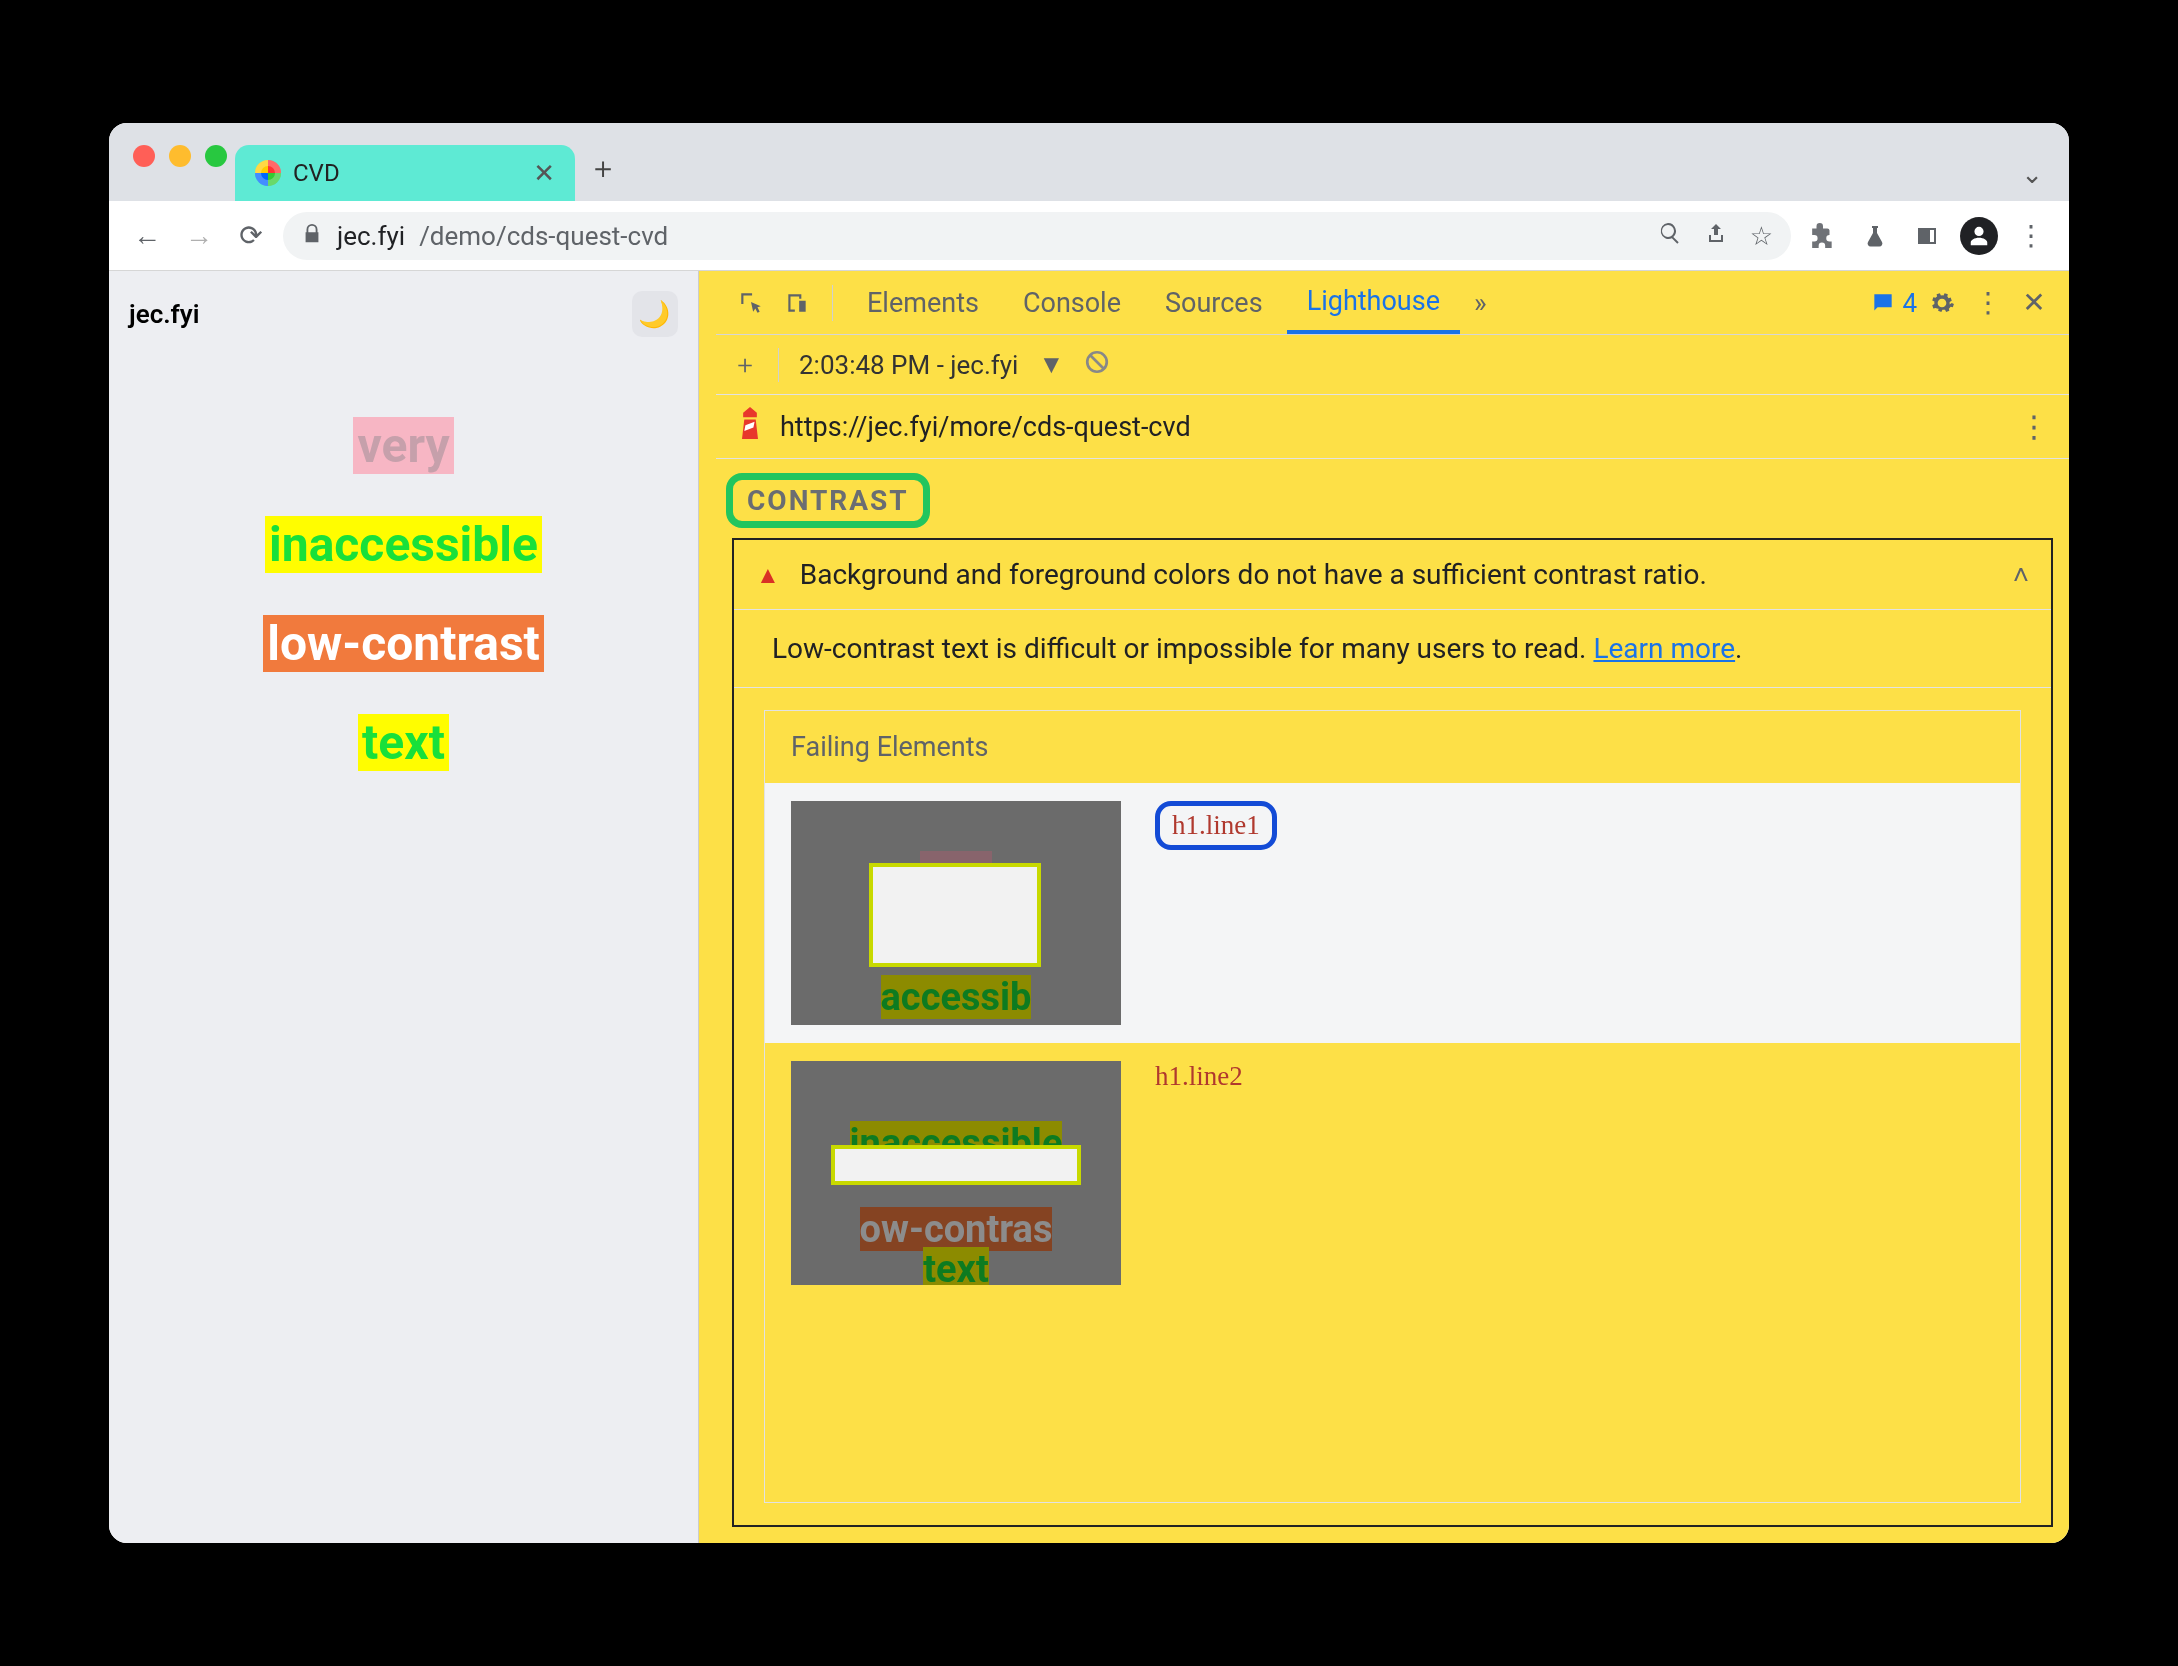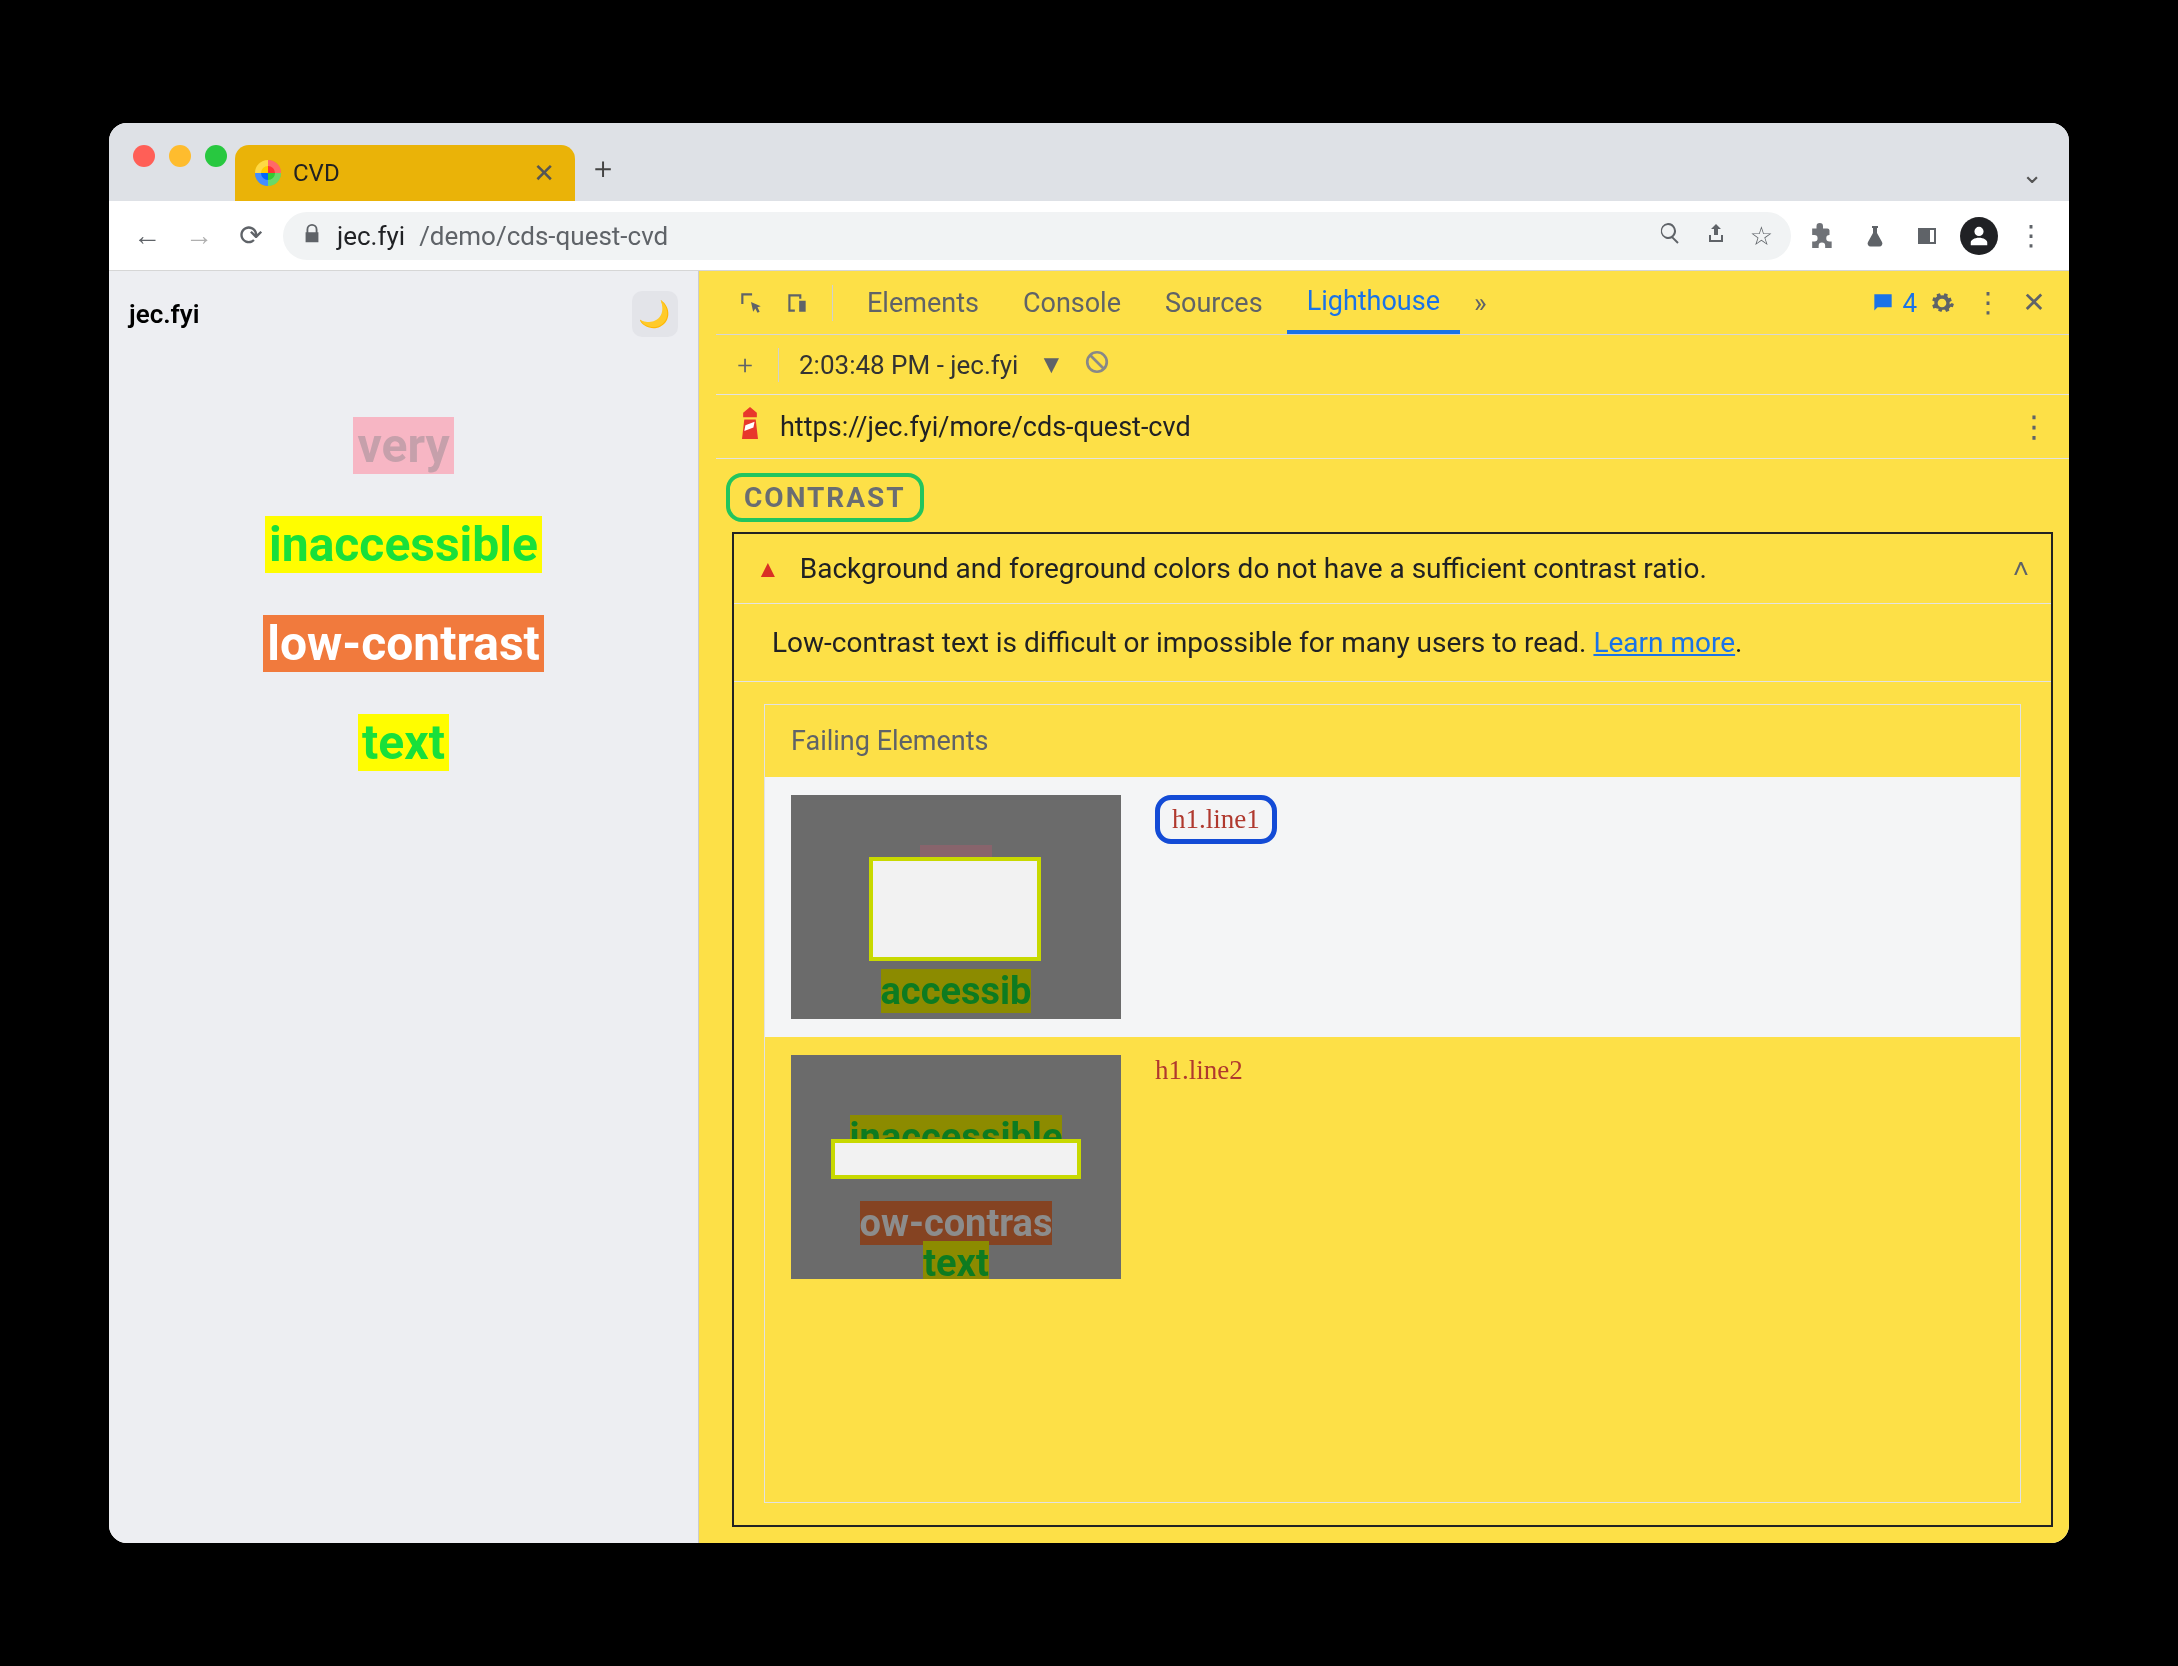--- a/index.html
+++ b/index.html
@@ -30,21 +30,21 @@
     align-items: flex-end;
     padding: 10px 16px 0 16px;
     height: 78px;
     position: relative;
   }
   .traffic { display: flex; gap: 14px; position: absolute; top: 22px; left: 24px; }
   .dot { width: 22px; height: 22px; border-radius: 50%; }
   .dot.red { background:#ff5f57;} .dot.yellow{background:#febc2e;} .dot.green{background:#28c840;}
   .tabstrip { display:flex; align-items:flex-end; margin-left: 110px; flex:1; }
   .tab {
-    background:#eab308; border-radius: 14px 14px 0 0; height: 56px;
+    background:#5eead4; border-radius: 14px 14px 0 0; height: 56px;
     display:flex; align-items:center; padding: 0 20px; gap:12px;
     min-width: 340px; position:relative;
   }
   .favicon { width:26px; height:26px; border-radius:50%; background: conic-gradient(#f33 0 90deg,#3c3 90deg 180deg,#06f 180deg 270deg,#fc0 270deg 360deg); box-shadow: inset 0 0 0 6px #fff4; }
   .tab-title { font-size: 24px; color:#222; flex:1;}
   .tab-x { color:#555; font-size: 26px; cursor:pointer;}
   .newtab { width:40px; text-align:center; color:#444; font-size:30px; margin-left:8px; padding-bottom:12px; cursor:pointer;}
   .tabtail { margin-left:auto; color:#555; font-size:26px; padding-bottom:12px; padding-right:10px;}
   .toolbar {
     background:#fff; border-bottom:1px solid #d6d6d6; height:70px;
@@ -91,21 +91,21 @@
   .dt-sub{height:60px;border-bottom:1px solid #e2e2e2;display:flex;align-items:center;padding:0 16px;gap:20px;color:#333;font-size:26px;}
   .dt-sub .plus{color:#5f6368;}
   .caret{color:#5f6368;}
   .prohibit{color:#888;}
   .divv{width:1px;height:34px;background:#d0d0d0;}
   .lh-url{height:64px;display:flex;align-items:center;padding:0 20px;gap:16px;border-bottom:1px solid #e2e2e2;}
   .lh-url .lhicon{color:#e8382b;font-size:30px;}
   .lh-url-text{font-size:27px;color:#202124;}
   .lh-kebab{margin-left:auto;color:#5f6368;font-size:30px;cursor:pointer;}
   .contrast-hdr{padding:14px 10px 10px 10px;}
-  .contrast-pill{display:inline-block;border:4px solid #22c55e;border-radius:16px;padding:4px 14px;color:#6a6d72;font-weight:700;letter-spacing:2px;font-size:28px;}
+  .contrast-pill{display:inline-block;border:7px solid #22c55e;border-radius:16px;padding:4px 14px;color:#6a6d72;font-weight:700;letter-spacing:2px;font-size:28px;}
   .audit-box{margin:0 16px 16px 16px;border:2px solid #222;display:flex;flex-direction:column;flex:1;overflow:hidden;}
   .audit-head{display:flex;align-items:center;padding:18px 22px;gap:20px;border-bottom:1px solid #e3e3e3;}
   .warn-tri{color:#d93025;font-size:24px;}
   .audit-title{font-size:28px;color:#202124;flex:1;}
   .chev{color:#5f6368;font-size:28px;}
   .audit-desc{padding:22px 38px;font-size:28px;color:#202124;border-bottom:1px solid #e3e3e3;}
   .audit-desc a{color:#1a73e8;text-decoration:underline;}
   .failing{margin:22px 30px;border:1px solid #e2e2e2;flex:1;overflow:auto;}
   .failing-hdr{padding:20px 26px;color:#5f6368;font-size:27px;}
   .fail-row{display:flex;align-items:flex-start;gap:34px;padding:18px 26px;}

